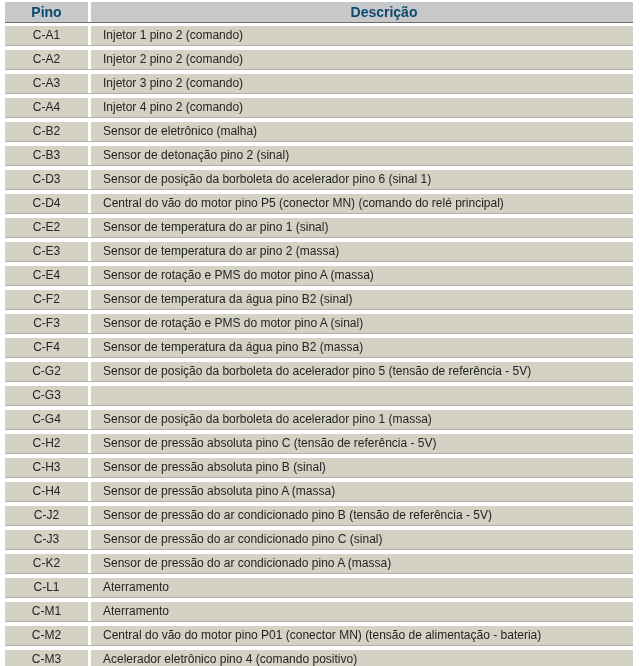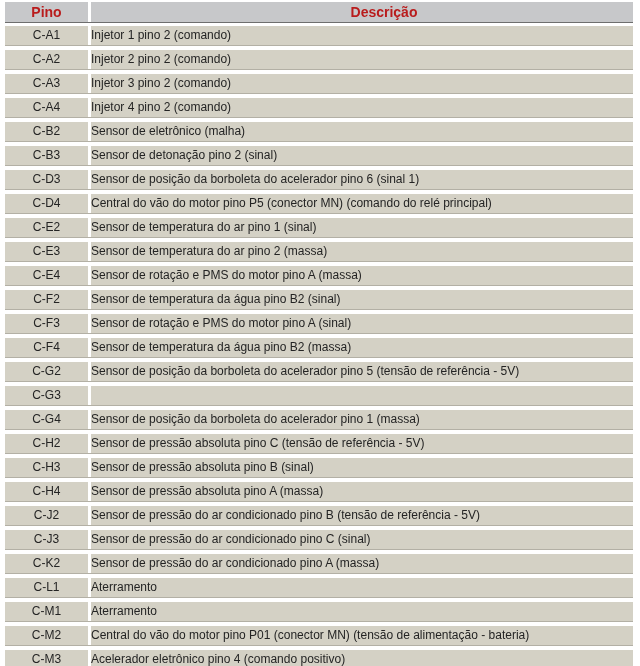--- a/index.html
+++ b/index.html
@@ -18,21 +18,21 @@
     width: 628px;
   }
   .hdr-row {
     display: flex;
     height: 20px;
     background: #c7c8ca;
     border-bottom: 1px solid #6e6e6e;
     margin-bottom: 3px;
     font-weight: bold;
     font-size: 14px;
-    color: #b91c1c;
+    color: #0c4a6e;
   }
   .hdr-row .c1 {
     width: 83px;
     text-align: center;
     line-height: 20px;
     border-right: 3px solid #ffffff;
     flex: none;
   }
   .hdr-row .c2 {
     flex: 1;
@@ -52,21 +52,21 @@
   .data-row .c1 {
     width: 83px;
     flex: none;
     text-align: center;
     line-height: 19px;
     border-right: 3px solid #ffffff;
   }
   .data-row .c2 {
     flex: 1;
     line-height: 19px;
-    padding-left: 0;
+    padding-left: 12px;
     white-space: nowrap;
     overflow: hidden;
   }
 </style>
 </head>
 <body>
 
 <div class="pin-table">
   <div class="hdr-row">
     <div class="c1">Pino</div>

